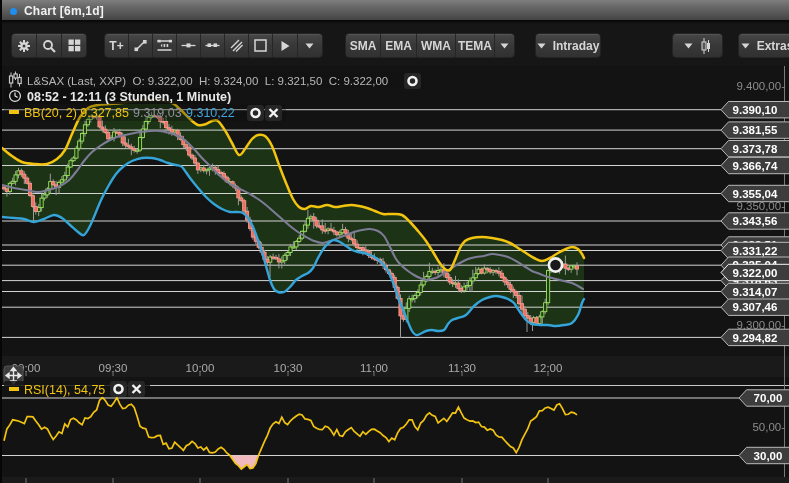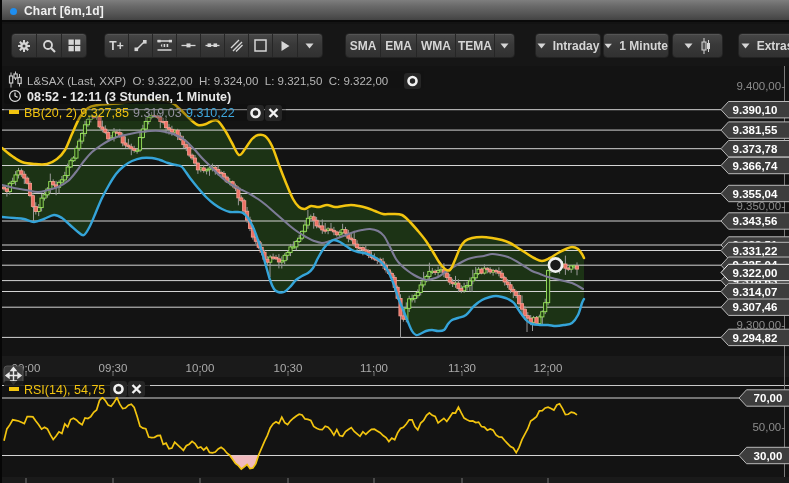--- a/index.html
+++ b/index.html
@@ -120,25 +120,20 @@
         <div class="b" style="width:19px">
           <svg class="ic" width="9" height="6" viewBox="0 0 9 6">
             <path d="M0.5,0.5L4.5,5.5L8.5,0.5Z" fill="#d6d6d6"></path>
           </svg>
         </div>
       </div>
     <div class="grp" style="left:533px;width:66px;">
         <div class="b" style="width:100%;gap:7px"><svg class="ic" width="9" height="6" viewBox="0 0 9 6">
             <path d="M0.5,0.5L4.5,5.5L8.5,0.5Z" fill="#d6d6d6"></path>
           </svg>Intraday</div>
-      </div>
-    <div class="grp" style="left:601px;width:66px;">
-        <div class="b" style="width:100%;gap:7px"><svg class="ic" width="9" height="6" viewBox="0 0 9 6">
-            <path d="M0.5,0.5L4.5,5.5L8.5,0.5Z" fill="#d6d6d6"></path>
-          </svg>1 Minute</div>
       </div>
     <div class="grp" style="left:670px;width:51px;">
         <div class="b" style="width:100%;gap:8px">
           <svg class="ic" width="9" height="6" viewBox="0 0 9 6">
             <path d="M0.5,0.5L4.5,5.5L8.5,0.5Z" fill="#d6d6d6"></path>
           </svg>
           <svg class="ic" width="10" height="16" viewBox="0 0 10 16">
             <path d="M3,0V4 M3,12V16 M7.5,2V5 M7.5,11V14" stroke="#d6d6d6" stroke-width="1"></path>
             <rect x="1" y="4" width="4" height="8" fill="#555" stroke="#d6d6d6" stroke-width="1"></rect>
             <rect x="6" y="5" width="3" height="6" fill="#d6d6d6"></rect>

